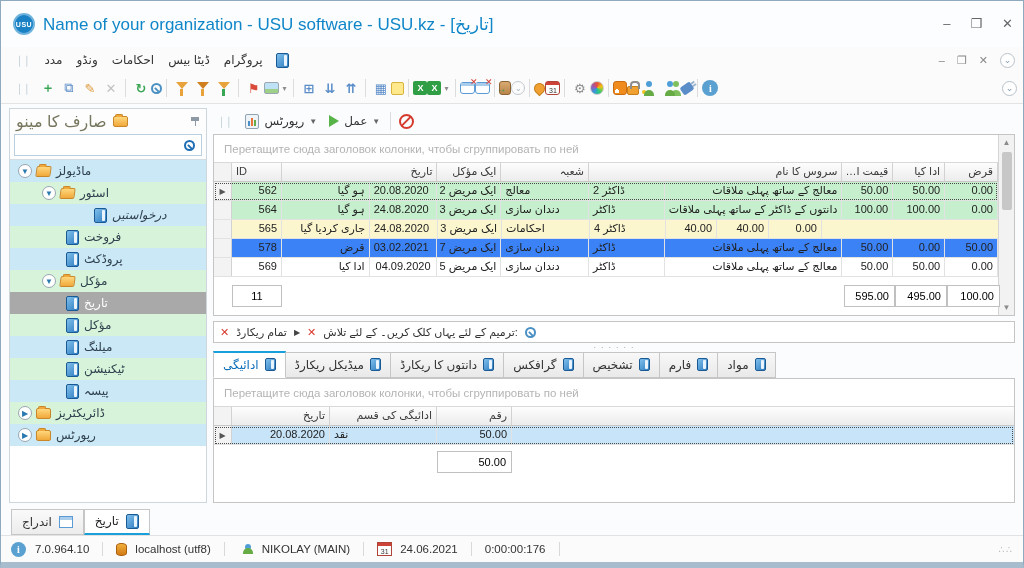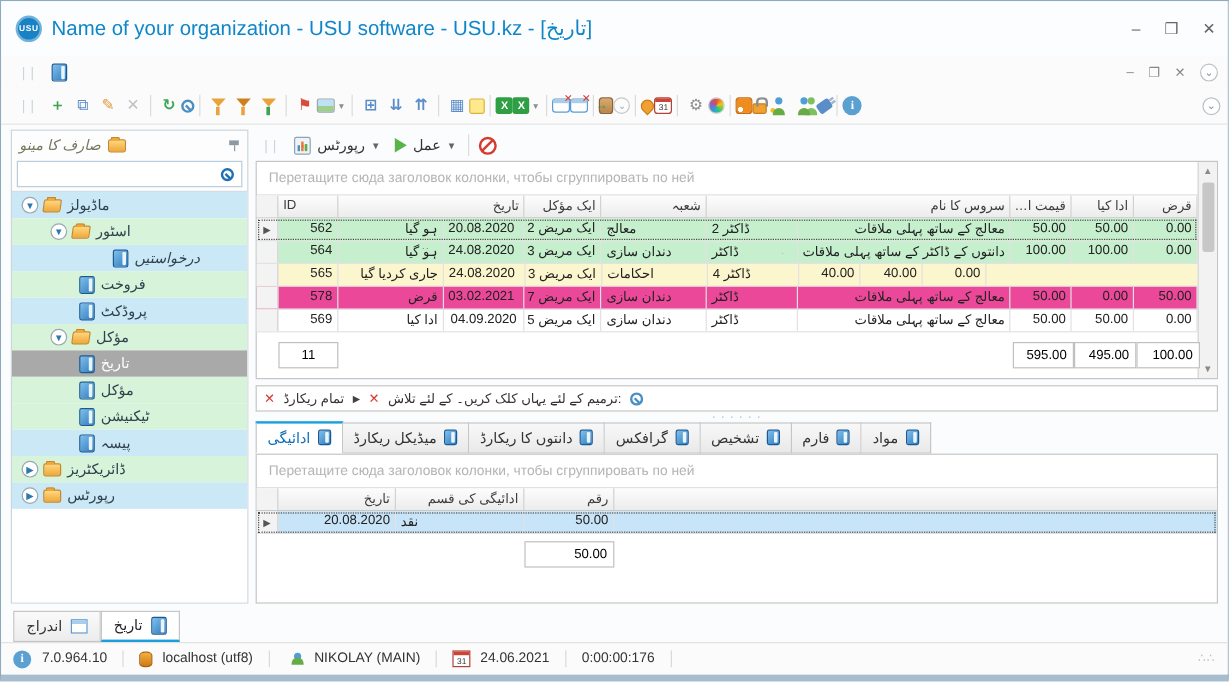--- a/index.html
+++ b/index.html
@@ -72,21 +72,21 @@
   .i-stop::after { content:""; position:absolute; left:-1px; top:4.5px; width:13px; height:2px; background:#d63a2f; transform:rotate(-45deg); }
   .i-chart { width:14px; height:15px; background:#eef3f7; border:1px solid #8fa3b2; border-radius:2px; position:relative; }
   .i-chart::after { content:""; position:absolute; bottom:2px; left:2px; width:2px; height:5px; background:#4a90c4; box-shadow:3px 0 0 #e8743a, 3px -3px 0 #e8743a, 6px 0 0 #67ab46, 6px -1px 0 #67ab46; }
   .i-play { width:0; height:0; border-top:6px solid transparent; border-bottom:6px solid transparent; border-left:10px solid #58b349; }
 
   
   .content { flex:1 1 auto; display:flex; padding:4px 8px 2px 8px; background:#fafcfd; min-height:0; }
 
   
   .sidebar { width:198px; flex:0 0 auto; display:flex; flex-direction:column; border:1px solid #cdd6dd; background:#fdfdfd; }
-  .sb-header { height:24px; display:flex; align-items:center; padding:0 6px; font-size:12px; color:#77775f;font-style:italic; }
+  .sb-header { height:24px; display:flex; align-items:center; padding:0 6px; font-size:16px; color:#77775f; }
   .t-folder { width:15px; height:11px; background:linear-gradient(#ffd87e,#f0a83a); border:1px solid #c9872a; border-radius:2px; position:relative; flex:0 0 auto; }
   .t-folder::before { content:""; position:absolute; top:-3px; left:1px; width:6px; height:2px; background:#f0a83a; border:1px solid #c9872a; border-bottom:none; border-radius:2px 2px 0 0; }
   .t-folder.open { transform:skewX(-8deg); }
   .sb-pin { margin-left:auto; width:10px; height:12px; position:relative; }
   .sb-pin::before { content:""; position:absolute; top:2px; left:1px; width:8px; height:4px; background:#8d9aa5; }
   .sb-pin::after { content:""; position:absolute; top:6px; left:4.5px; width:1.5px; height:5px; background:#8d9aa5; }
   .sb-search { height:22px; margin:1px 4px 3px 4px; border:1px solid #b9cede; background:#fff; display:flex; align-items:center; }
   .sb-search input { flex:1; border:none; outline:none; font-size:11px; padding:0 4px; min-width:0; }
   .sb-search .i-mag { border-color:#1f6eb5; margin-right:6px; }
   .sb-search .i-mag::after { background:#1f6eb5; }
@@ -108,21 +108,21 @@
   .pt-caret { font-size:8px; color:#666; }
 
   .grid-box { border:1px solid #c5c5c5; background:#fff; flex:0 0 auto; display:flex; }
   .grid-inner { flex:1 1 auto; min-width:0; }
   .group-hint { height:28px; display:flex; align-items:center; padding:0 10px; color:#b4b4b4; font-size:11.5px; border-bottom:1px solid #d9d9d9; white-space:nowrap; overflow:hidden; }
   .hdr-row, .g-row { display:flex; }
   .hdr-row { background:linear-gradient(#fdfdfd,#ececec); border-bottom:1px solid #c8c8c8; height:19px; }
   .hdr-cell { font-size:11px; color:#3c3c3c; padding:2px 4px; border-right:1px solid #d2d2d2; overflow:hidden; white-space:nowrap; }
   .g-row { height:19px; border-bottom:1px solid #e2e2e2; }
   .g-cell { font-size:11px; color:#222; padding:2px 4px; border-right:1px solid #e2e2e2; overflow:hidden; white-space:nowrap; }
-  .row-green { background:#c6efcd; } .row-yellow { background:#fcf6ce; } .row-pink { background:#ec4899; } .row-white { background:#fff; }
+  .row-green { background:#c6efcd; } .row-yellow { background:#fcf6ce; } .row-pink { background:#3b82f6; } .row-white { background:#fff; }
   .row-selblue { background:#c8e4f8; }
   .g-row.focused { outline:1px dotted #4a4a4a; outline-offset:-2px; }
   .ind-cell { display:flex; align-items:center; justify-content:center; color:#555; font-size:8px; border-right:1px solid #d2d2d2; background:#f3f3f3; flex:0 0 auto; }
   .summary-zone { position:relative; height:34px; margin-top:4px; }
   .sum-box { position:absolute; top:4px; height:22px; border:1px solid #c0c0c0; background:#fff; font-size:11px;
              display:flex; align-items:center; justify-content:flex-end; padding:0 5px; }
   .vscroll { width:16px; flex:0 0 auto; background:#f2f2f2; border-left:1px solid #d5d5d5; display:flex; flex-direction:column; align-items:center; }
   .vs-arrow { height:15px; display:flex; align-items:center; justify-content:center; color:#8a8a8a; font-size:8px; width:100%; }
   .vs-thumb { width:10px; height:58px; background:#c7c7c7; border-radius:2px; margin-top:2px; }
   .vs-fill { flex:1; }
@@ -163,20 +163,27 @@
     <div class="title-text">Name of your organization - USU software - USU.kz - [تاریخ]</div>
     <div class="win-controls">
       <span>–</span>
       <span>❒</span>
       <span>✕</span>
     </div>
   </div>
 
   <div class="menubar">
     <span class="grip">❘❘</span>
+    <div id="menu-items" style="display:flex;">
+        <div class="menu-item" dir="rtl">مدد</div>
+        <div class="menu-item" dir="rtl">ونڈو</div>
+        <div class="menu-item" dir="rtl">احکامات</div>
+        <div class="menu-item" dir="rtl">ڈیٹا بیس</div>
+        <div class="menu-item" dir="rtl">پروگرام</div>
+      </div>
     <span class="bk" style="margin-left:6px;"></span>
     <div class="mdi-controls">
       <span>–</span>
       <span>❐</span>
       <span>✕</span>
       <span class="circ-btn">⌄</span>
     </div>
   </div>
 
   <div class="toolbar">
@@ -298,20 +305,24 @@
             <span class="t-folder open"></span>
             <span class="tree-label rtl">مؤکل</span>
           </div>
           <div class="tree-item selected" style="padding-left: 56px;">
             <span class="bk"></span>
             <span class="tree-label rtl">تاریخ</span>
           </div>
           <div class="tree-item stripe-green" style="padding-left: 56px;">
             <span class="bk"></span>
             <span class="tree-label rtl">مؤکل</span>
+          </div>
+          <div class="tree-item stripe-blue" style="padding-left: 56px;">
+            <span class="bk"></span>
+            <span class="tree-label rtl">میلنگ</span>
           </div>
           <div class="tree-item stripe-green" style="padding-left: 56px;">
             <span class="bk"></span>
             <span class="tree-label rtl">ٹیکنیشن</span>
           </div>
           <div class="tree-item stripe-blue" style="padding-left: 56px;">
             <span class="bk"></span>
             <span class="tree-label rtl">پیسہ</span>
           </div>
           <div class="tree-item stripe-green" style="padding-left: 8px;">

